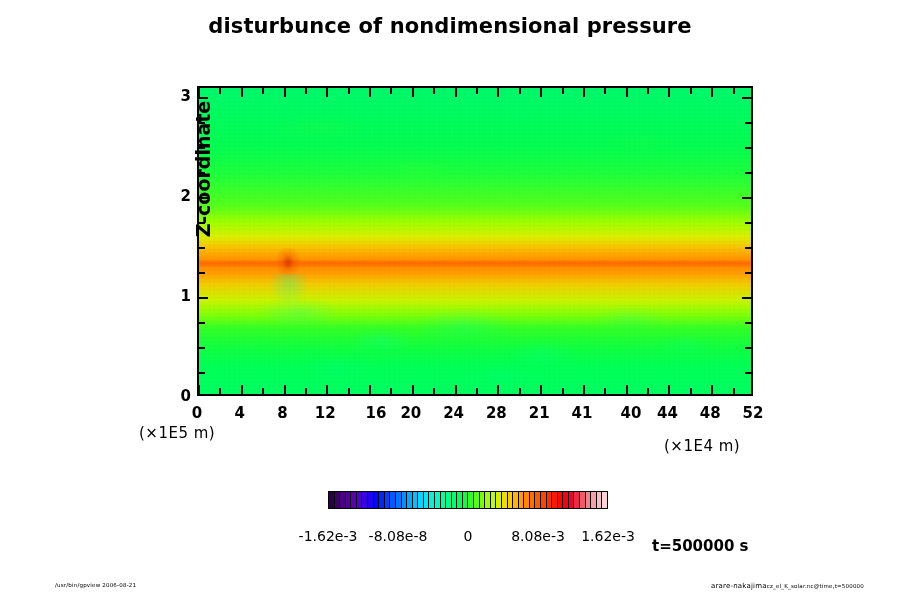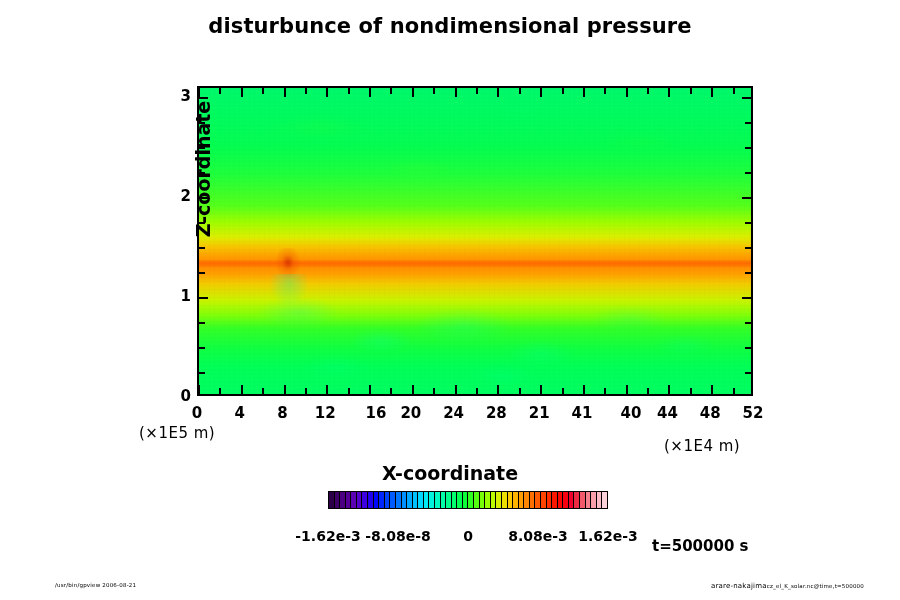--- a/index.html
+++ b/index.html
@@ -75,21 +75,21 @@
   
   #colorbar-wrap{position:absolute;left:328px;top:491px;width:280px;height:18px;}
   #colorbar{position:absolute;inset:0;border:1px solid #000;box-sizing:border-box;
             display:flex;overflow:hidden;}
   #colorbar .cell{flex:1 1 auto;height:100%;border-right:1px solid #000;box-sizing:border-box;}
   #colorbar .cell:last-child{border-right:none;}
 
   #cb-labels{position:absolute;left:300px;top:528px;width:340px;height:20px;}
   .cblab{
     position:absolute;top:0;width:90px;margin-left:-45px;text-align:center;
-    font-size:14px;font-weight:bold;color:#000;
+    font-size:14px;font-weight:normal;color:#000;
   }
 
   .time-label{
     position:absolute;left:652px;top:537px;
     font-size:15px;font-weight:bold;color:#000;
   }
 
   .footer-left{
     position:absolute;left:55px;top:582px;
     font-size:5.5px;color:#000;font-family:"DejaVu Sans","Liberation Sans",sans-serif;
@@ -253,21 +253,20 @@
       <div class="xlab" style="left: 299.385px;">28</div>
       <div class="xlab" style="left: 342.154px;">21</div>
       <div class="xlab" style="left: 384.923px;">41</div>
       <div class="xlab" style="left: 434px;">40</div>
       <div class="xlab" style="left: 470.462px;">44</div>
       <div class="xlab" style="left: 513.231px;">48</div>
       <div class="xlab" style="left: 556px;">52</div>
     </div>
 
   <div class="axis-title-y">Z-coordinate</div>
-  <div class="axis-title-x">X-coordinate</div>
 
   <div class="unit-left">(×1E5 m)</div>
   <div class="unit-right">(×1E4 m)</div>
 
   <div id="colorbar-wrap">
     <div id="colorbar">
         <div class="cell" style="background: rgb(43, 0, 72);"></div>
         <div class="cell" style="background: rgb(60, 0, 104);"></div>
         <div class="cell" style="background: rgb(74, 0, 128);"></div>
         <div class="cell" style="background: rgb(86, 0, 154);"></div>

